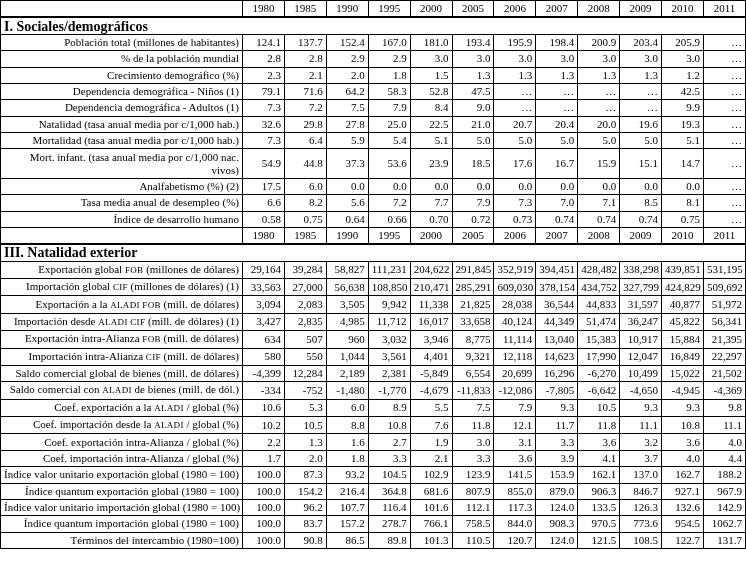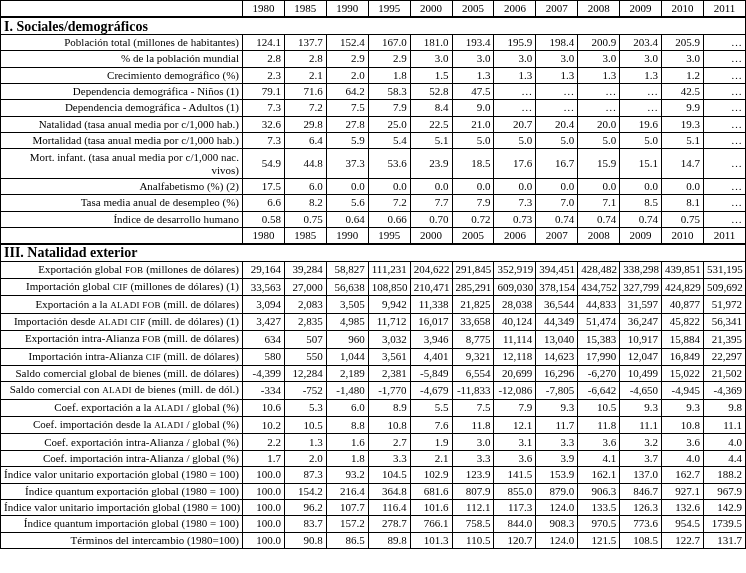--- a/index.html
+++ b/index.html
@@ -494,21 +494,21 @@
         <td class="num">83.7</td>
         <td class="num">157.2</td>
         <td class="num">278.7</td>
         <td class="num">766.1</td>
         <td class="num">758.5</td>
         <td class="num">844.0</td>
         <td class="num">908.3</td>
         <td class="num">970.5</td>
         <td class="num">773.6</td>
         <td class="num">954.5</td>
-        <td class="num">1739.5</td>
+        <td class="num">1062.7</td>
       </tr>
       <tr>
         <td class="label"><span>Términos del intercambio (1980=100)</span></td>
         <td class="num">100.0</td>
         <td class="num">90.8</td>
         <td class="num">86.5</td>
         <td class="num">89.8</td>
         <td class="num">101.3</td>
         <td class="num">110.5</td>
         <td class="num">120.7</td>

